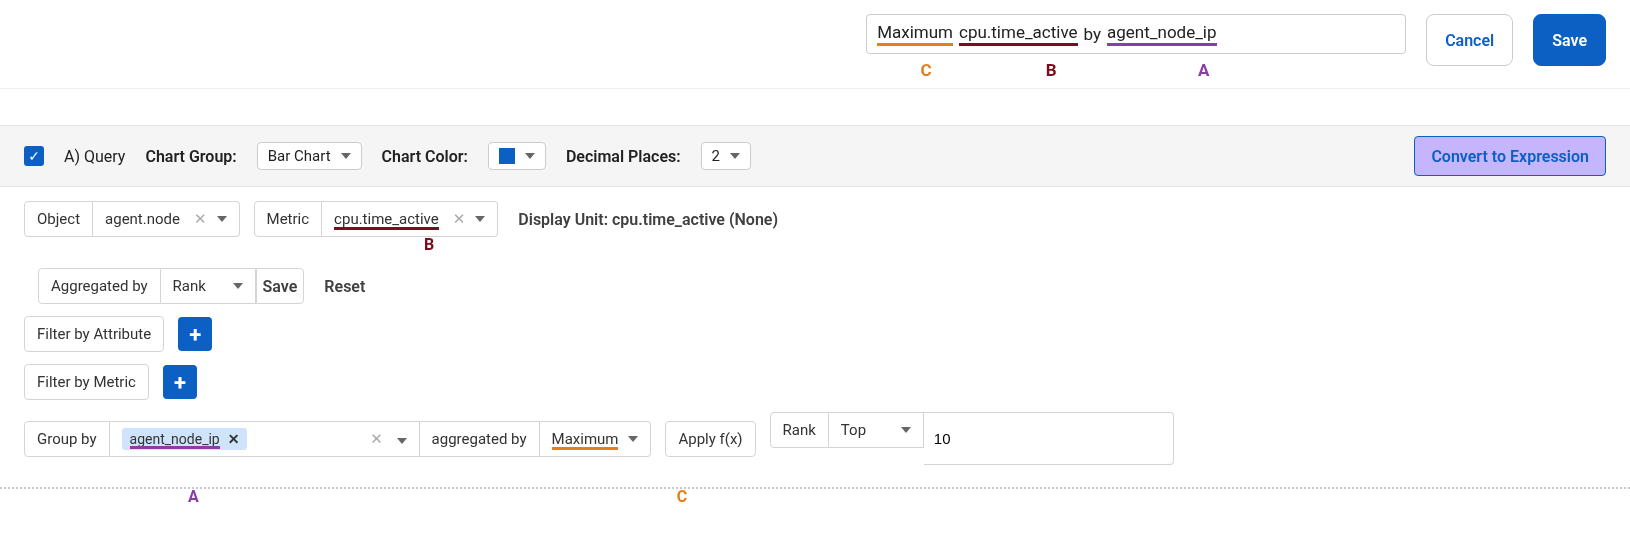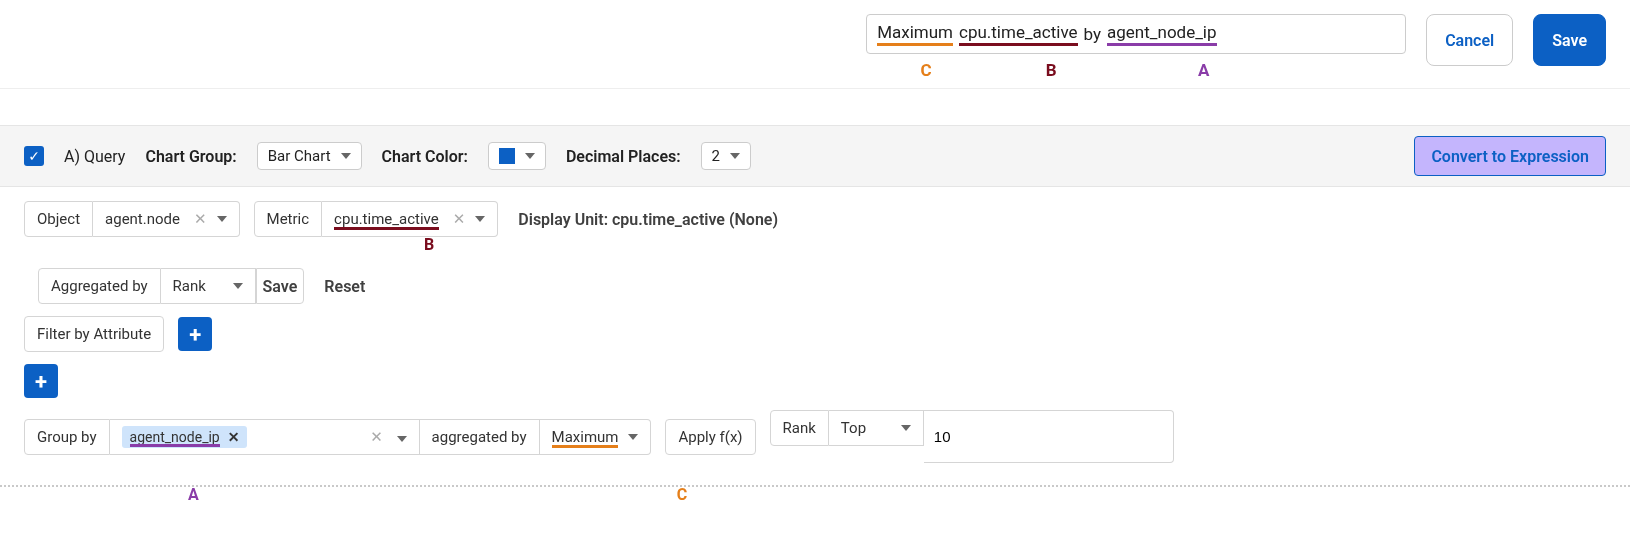--- a/index.html
+++ b/index.html
@@ -305,20 +305,21 @@
     </div>
     <span class="link">Reset</span>
   </div>
 
   <div class="row">
     <span class="cell joined-left joined-right">Filter by Attribute</span>
     <span class="icon-plus-btn">+</span>
   </div>
 
   <div class="row">
+    <span class="cell joined-left joined-right">Filter by Metric</span>
     <span class="icon-plus-btn">+</span>
   </div>
 
   <div class="row" style="margin-bottom:4px">
     <div class="group">
       <span class="cell joined-left">Group by</span>
       <span class="cell" style="min-width:310px; justify-content:space-between">
         <span class="chip">
           <span class="ul-below u-purple">agent_node_ip</span>
           <span class="chip-x">✕</span>

